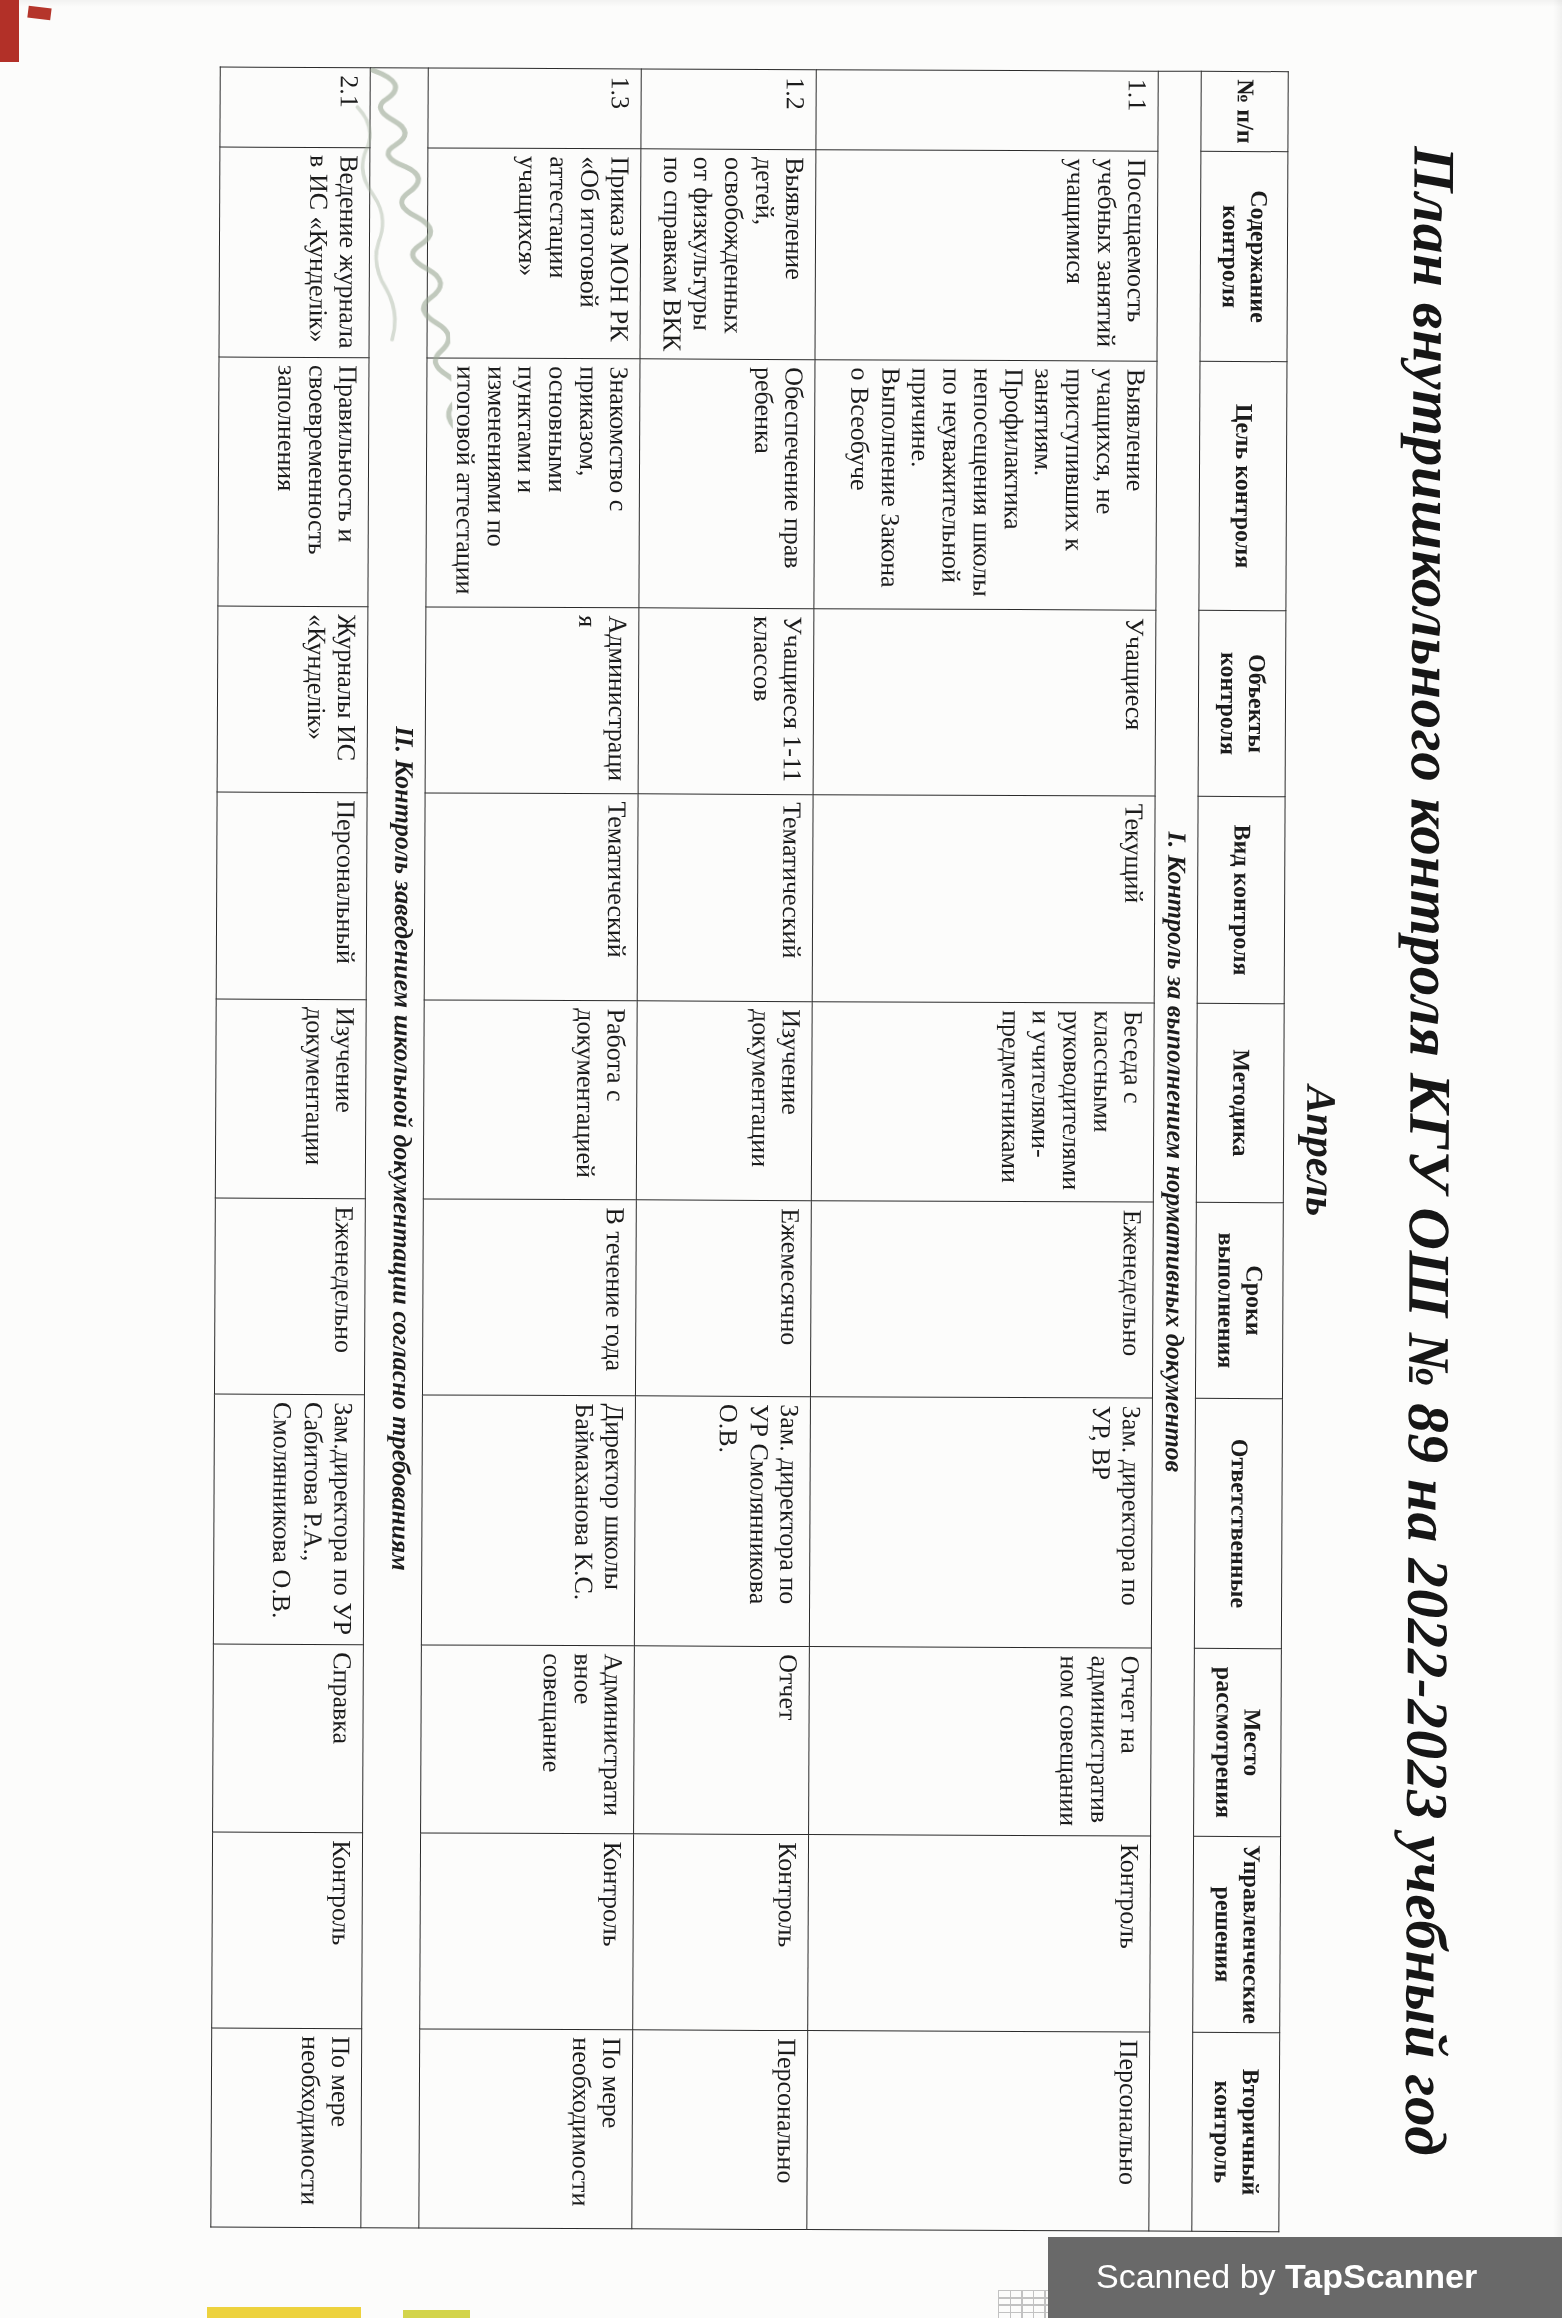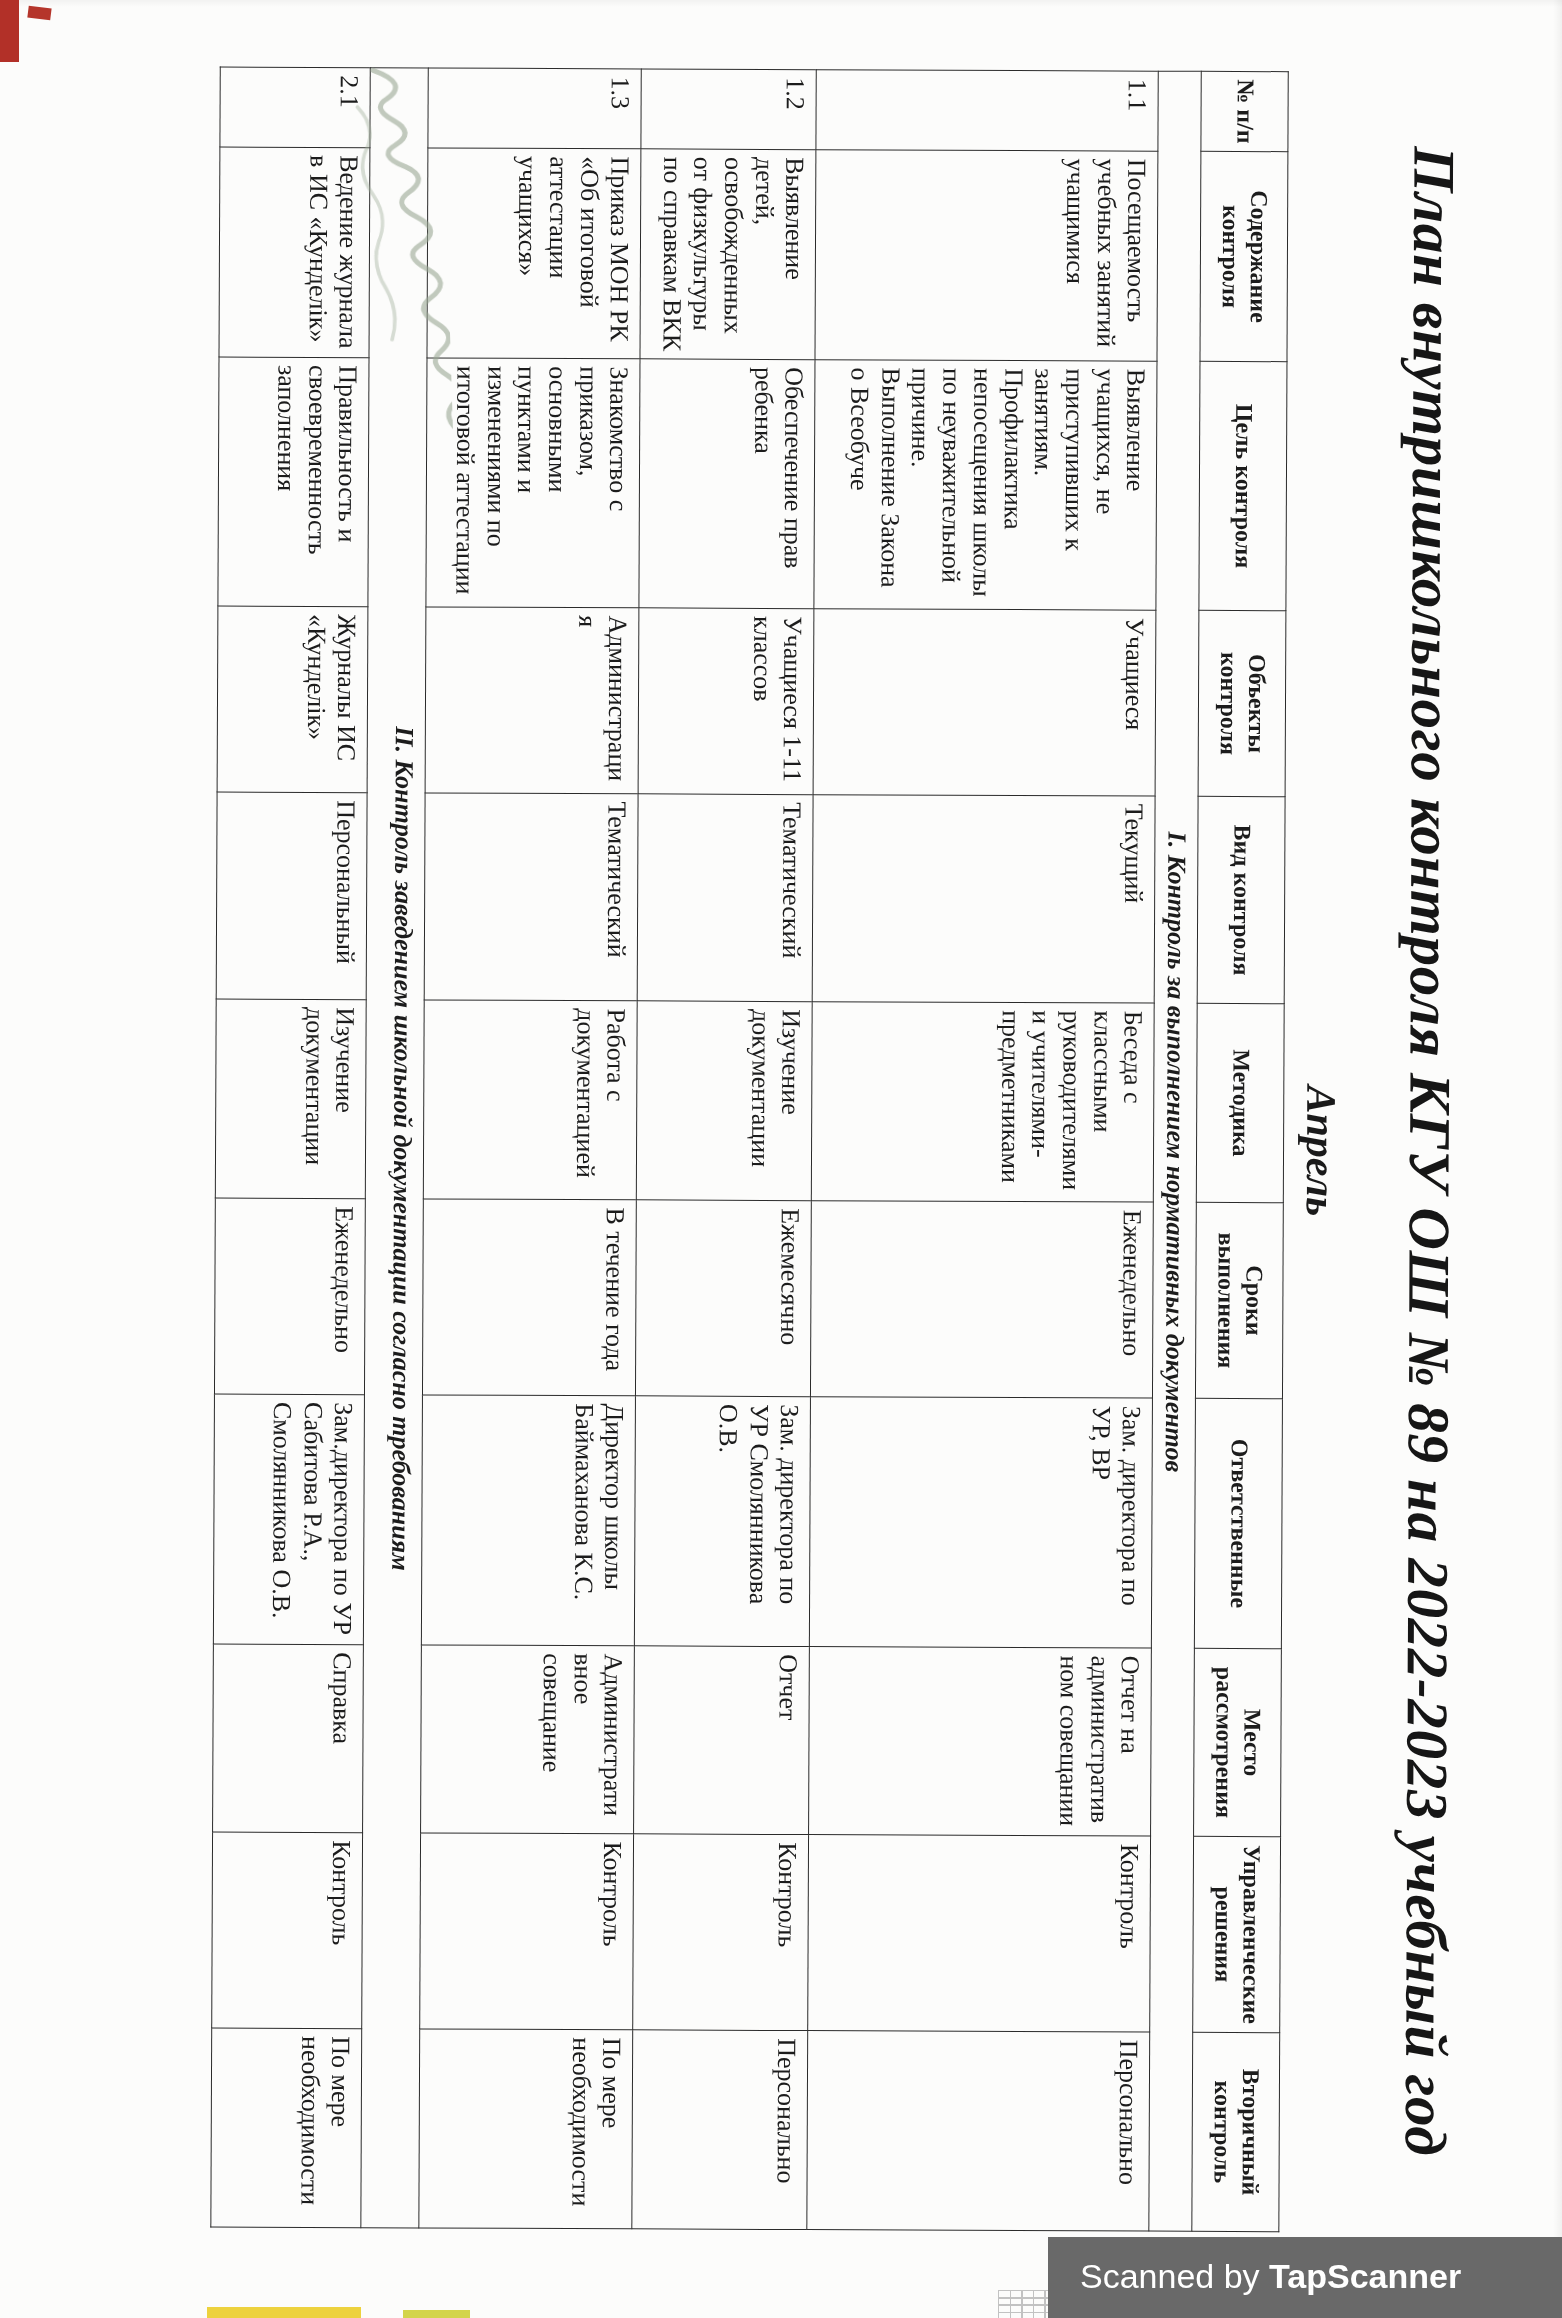--- a/index.html
+++ b/index.html
@@ -42,21 +42,21 @@
   .page-art{position:absolute;left:998px;top:2290px;width:52px;height:29px;
          background:repeating-linear-gradient(#aaa 0 1.4px,transparent 1.4px 7.2px),
                     repeating-linear-gradient(90deg,#aaa 0 1.4px,transparent 1.4px 11.6px);opacity:.7;}
   .shade-r{position:absolute;right:0;top:0;width:10px;height:100%;
          background:linear-gradient(to left,rgba(0,0,0,.05),rgba(0,0,0,0));}
   .shade-t{position:absolute;left:0;top:0;width:100%;height:7.2px;
          background:linear-gradient(to bottom,rgba(0,0,0,.04),rgba(0,0,0,0));}
 
   .tapbar{position:absolute;left:1048px;top:2237px;width:514px;height:81px;background:#696969;
          color:#ffffff;font-family:"Liberation Sans",sans-serif;font-size:34px;line-height:78px;
-         padding-left:32px;box-sizing:border-box;white-space:nowrap;}
+         padding-left:48px;box-sizing:border-box;white-space:nowrap;}
   .tapbar b{font-weight:bold;}
 </style>
 </head>
 <body>
 
 <div id="stage">
 
   <div class="sheet">
     <div class="doc">
 

